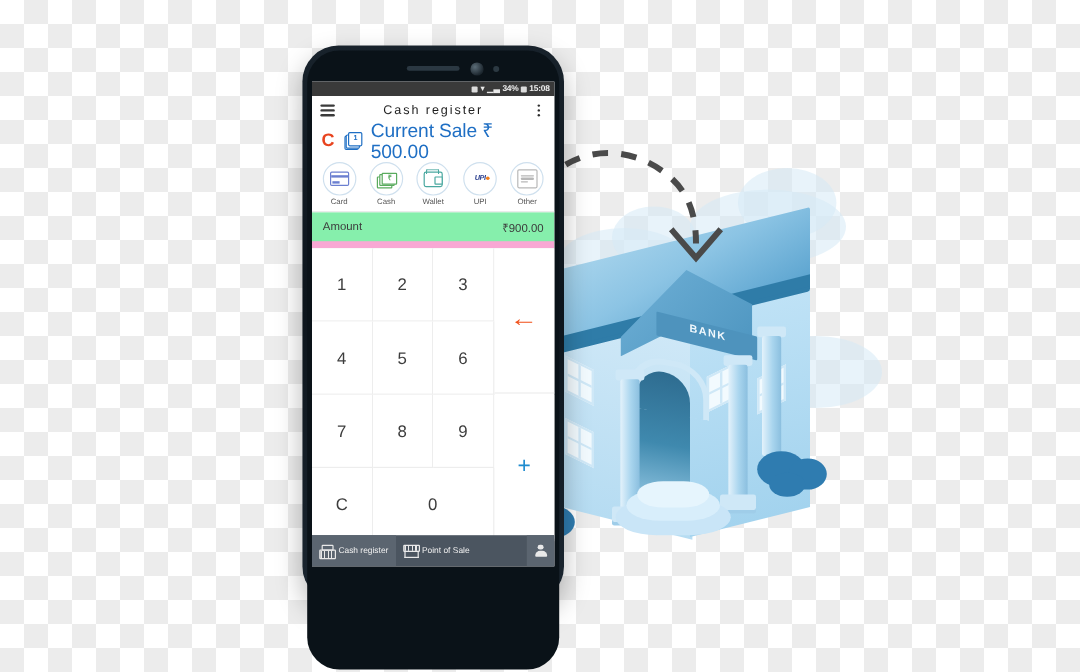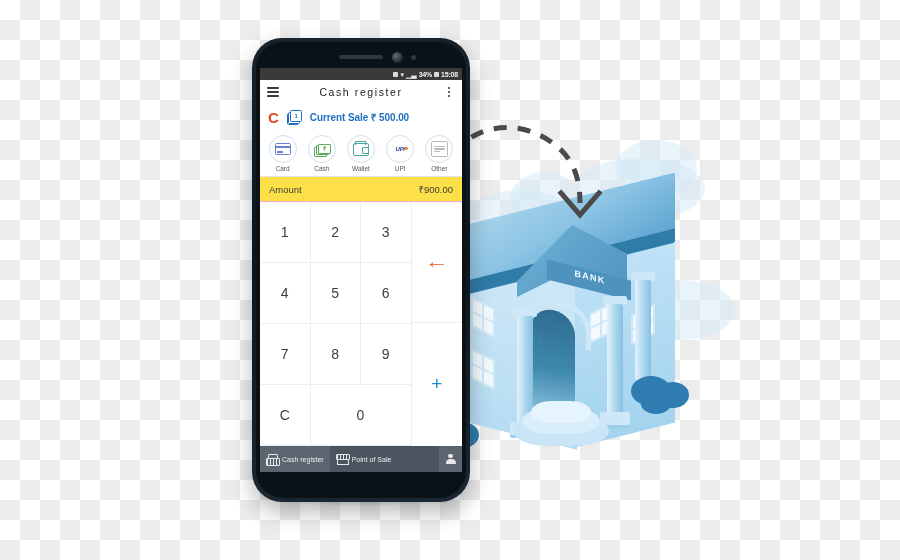--- a/index.html
+++ b/index.html
@@ -75,21 +75,21 @@
   .bush.b3{left:186px;top:264px;width:30px;height:20px;}
   .bush.b4{left:-10px;top:292px;width:34px;height:26px;}
 
   
   #dashed-arrow{left:420px;top:105px;width:190px;height:125px;}
 
   
   #phone{left:252px;top:38px;width:218px;height:464px;
     background:linear-gradient(180deg,#18222b 0%,#0d151c 46%,#1b2630 100%);
     border-radius:30px;box-shadow:0 10px 22px rgba(0,0,0,.28);}
-  #phone-inner{position:absolute;left:4px;top:4px;width:210px;height:456px;
+  #phone-inner{position:absolute;left:4px;top:4px;width:210px;height:516px;
     border-radius:27px;background:#0a1218;overflow:hidden;}
   .speaker{position:absolute;left:50%;top:13px;margin-left:-22px;width:44px;height:4px;
     background:#2b3842;border-radius:3px;}
   .camera{position:absolute;left:136px;top:10px;width:11px;height:11px;border-radius:50%;
     background:radial-gradient(circle at 35% 35%,#5c6d78,#1d272f 70%);}
   .sensor{position:absolute;left:155px;top:13px;width:5px;height:5px;border-radius:50%;background:#2c3942;}
 
   #screen{position:absolute;left:4px;top:26px;width:202px;height:404px;background:#fff;overflow:hidden;}
 
   
@@ -111,21 +111,21 @@
   
   #sale-row{height:26px;display:flex;align-items:center;padding:0 8px;gap:8px;background:#fff;}
   #sale-letter{color:#e8441f;font-size:15px;font-weight:bold;line-height:1;}
   #sale-badge{position:relative;width:15px;height:14px;}
   #sale-badge .card{position:absolute;border:1.4px solid #1f6fc4;background:#fff;border-radius:1.5px;}
   #sale-badge .card.back2{left:0;top:3px;width:10px;height:10px;}
   #sale-badge .card.back1{left:1.6px;top:1.6px;width:10px;height:10px;}
   #sale-badge .card.front{left:3.4px;top:0;width:10px;height:10px;
     display:flex;align-items:center;justify-content:center;}
   #sale-badge .cnt{font-size:6px;color:#1f6fc4;font-weight:bold;line-height:1;}
-  #sale-text{color:#1f6fc4;font-size:10px;font-weight:bold;letter-spacing:-.1px;}
+  #sale-text{color:#1f6fc4;font-size:16px;font-weight:normal;letter-spacing:-.1px;}
 
   
   #methods{display:flex;justify-content:space-around;align-items:flex-start;
     padding:5px 3px 4px;background:#fff;border-bottom:1px solid #e6e6e6;}
   .method{display:flex;flex-direction:column;align-items:center;gap:2px;width:36px;}
   .m-circle{width:26px;height:26px;border-radius:50%;border:1px solid #cfe0ee;
     display:flex;align-items:center;justify-content:center;background:#fff;}
   .m-label{font-size:6.5px;color:#555;}
 
   .ic-card{width:14px;height:10px;border:1.1px solid #6b7fd0;border-radius:1.5px;position:relative;}
@@ -148,21 +148,21 @@
   .ic-upi{font-size:6px;font-weight:bold;font-style:italic;color:#2a3f8f;letter-spacing:-.3px;position:relative;}
   .ic-upi::after{content:"";position:absolute;right:-3px;top:1px;width:3px;height:3px;background:#f07d1a;border-radius:50%;}
 
   .ic-other{width:11px;height:14px;border:1.1px solid #b8b8b8;border-radius:1.5px;
     display:flex;flex-direction:column;justify-content:center;gap:1.6px;padding:0 2px;}
   .ic-other span{display:block;height:1.1px;background:#b8b8b8;border-radius:1px;}
   .ic-other span:nth-child(3){width:60%;}
 
   
   #amount-row{height:24px;display:flex;align-items:center;justify-content:space-between;
-    padding:0 9px;border-bottom:1px solid #f9a8d4;background:#fde047;}
+    padding:0 9px;border-bottom:6px solid #f9a8d4;background:#86efac;}
   #amount-label{font-size:9.5px;color:#3c3c3c;}
   #amount-value{font-size:9.5px;color:#3c3c3c;}
 
   
   #keypad{display:grid;grid-template-columns:1fr 1fr 1fr 1fr;background:#fff;}
   .key{height:60px;display:flex;align-items:center;justify-content:center;
     font-size:14px;color:#3d3d3d;border-right:1px solid #ededed;border-bottom:1px solid #ededed;
     background:#fff;}
   .key.nb{border-right:none;}
   .key.zero{grid-column:span 2;}

